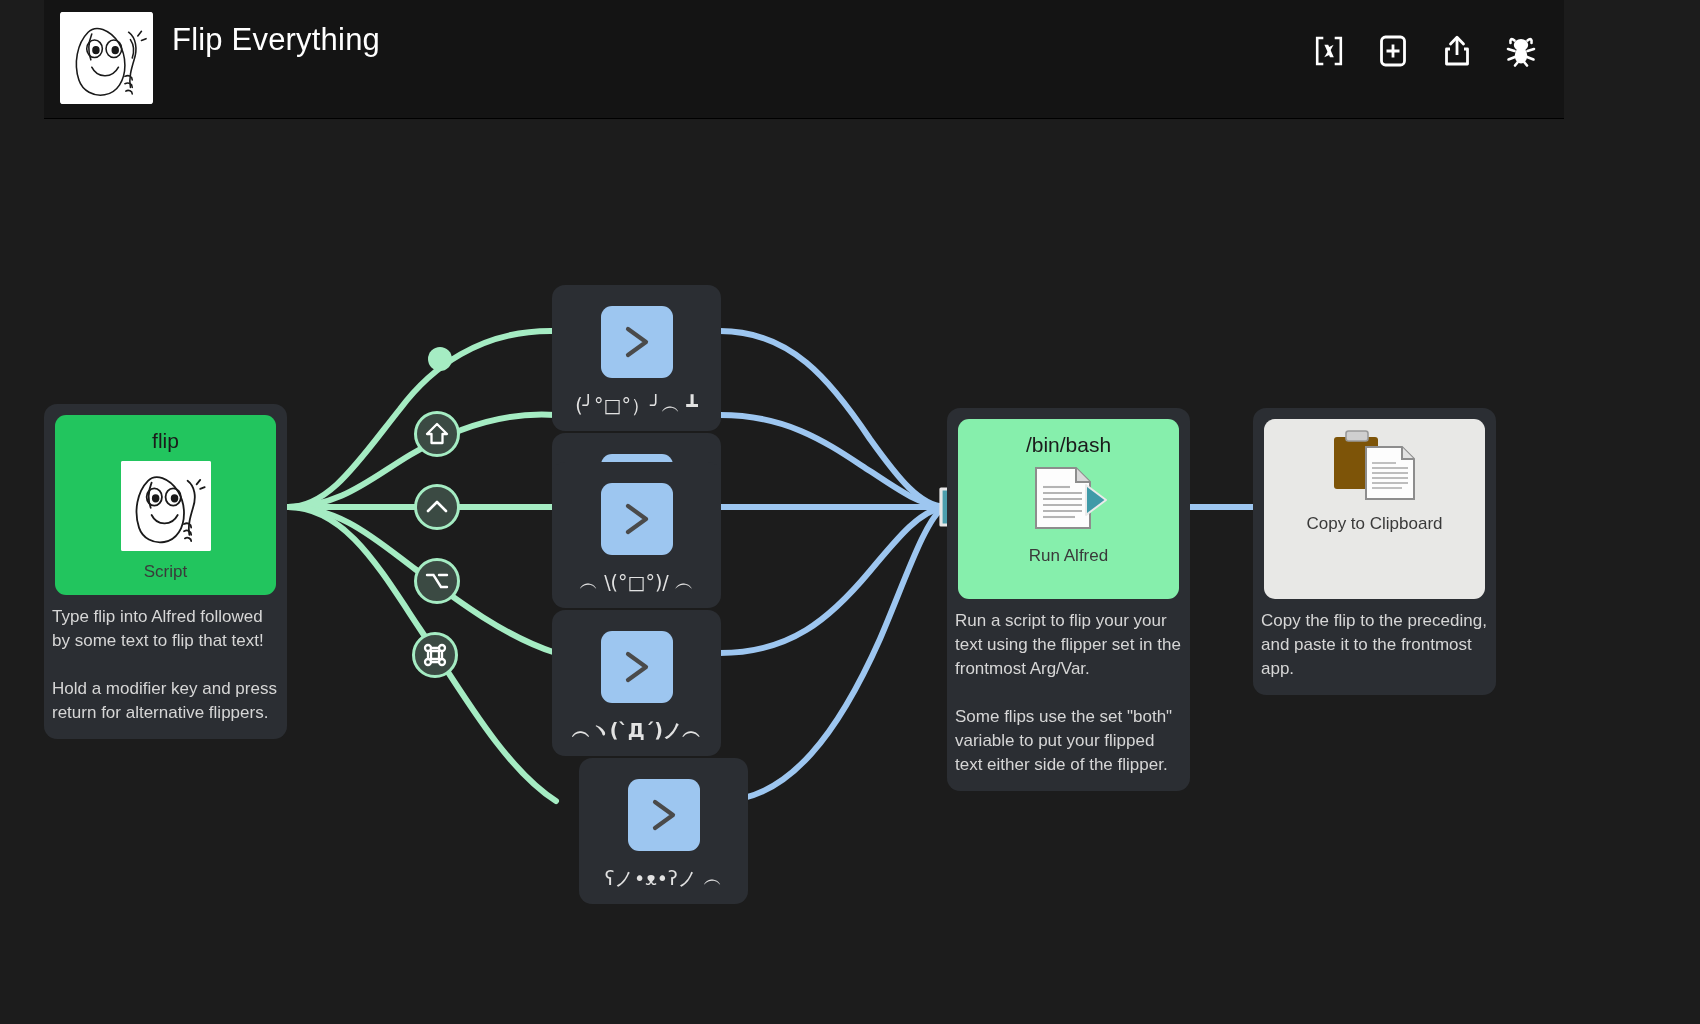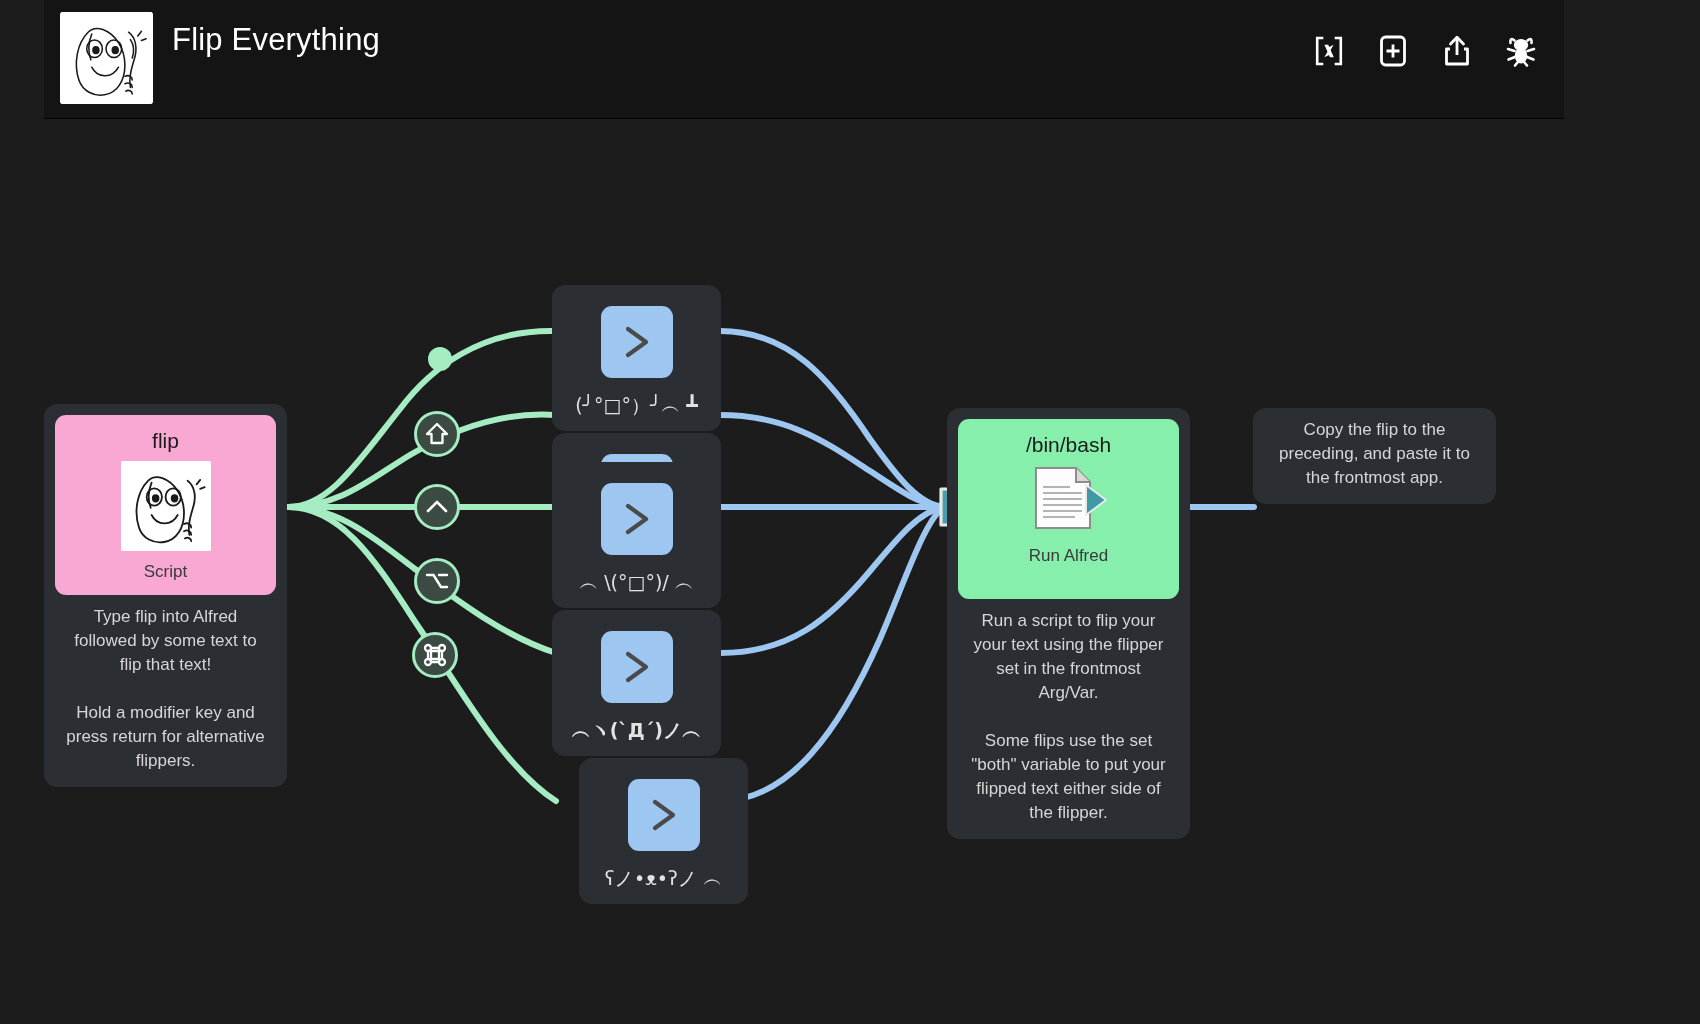--- a/index.html
+++ b/index.html
@@ -57,28 +57,28 @@
   }
   .node-card-title {
     font-size:21px; color:#1b1b1b; font-weight:400; line-height:28px;
     margin-top:12px; white-space:nowrap;
   }
   .node-card-sub {
     font-size:17px; color:#3a3a3a; font-weight:400; line-height:22px;
     margin-top:10px; white-space:nowrap;
   }
   .node-note {
-    color:#d6d6d6; font-size:17px; line-height:24px; text-align:center;
-    padding:10px 18px 14px; white-space:pre-line;
+    color:#d6d6d6; font-size:17px; line-height:24px; 
+    padding:10px 8px 14px; white-space:pre-line;
   }
 
   
   #node-keyword { left:44px; top:285px; width:243px; }
   #node-keyword .node-card {
-    width:221px; height:180px; background:#f9a8d4; margin:11px 11px 0 11px;
+    width:221px; height:180px; background:#22c55e; margin:11px 11px 0 11px;
   }
   #kw-img {
     width:90px; height:90px; background:#fff; margin-top:6px; border-radius:2px; overflow:hidden;
   }
   #kw-img svg { width:100%; height:100%; display:block; }
 
   
   .node-argvar .node-shell { width:169px; }
   .node-argvar .node-card {
     width:72px; height:72px; background:#9dc6f0; margin:21px 0 0 0;
@@ -358,17 +358,34 @@
         <div class="node-card-sub">Run Alfred</div>
       </div>
       <div class="node-note">Run a script to flip your your text using the flipper set in the frontmost Arg/Var.
 
 Some flips use the set "both" variable to put your flipped text either side of the flipper.</div>
     </div>
   </div>
 
   <div class="node" id="node-clipboard">
     <div class="node-shell">
+      <div class="node-card">
+        <svg id="cb-icon" viewBox="0 0 86 74">
+          <rect x="2" y="8" width="44" height="52" rx="3" fill="#7d5408"></rect>
+          <rect x="14" y="2" width="22" height="10" rx="2.5" fill="#cfcfcf" stroke="#9a9a9a" stroke-width="1.6"></rect>
+          <path d="M34 18 H70 L82 30 V70 H34 Z" fill="#fdfdfd" stroke="#8d8d8d" stroke-width="2"></path>
+          <path d="M70 18 V30 H82" fill="#e2e2e2" stroke="#8d8d8d" stroke-width="2"></path>
+          <g stroke="#bdbdbd" stroke-width="1.9">
+            <path d="M40 34 H64"></path>
+              <path d="M40 39 H76"></path>
+              <path d="M40 44 H76"></path>
+            <path d="M40 49 H76"></path>
+              <path d="M40 54 H76"></path>
+              <path d="M40 59 H70"></path>
+          </g>
+        </svg>
+        <div class="node-card-sub">Copy to Clipboard</div>
+      </div>
       <div class="node-note">Copy the flip to the preceding, and paste it to the frontmost app.</div>
     </div>
   </div>
 
 </div>
 
 </body></html>

